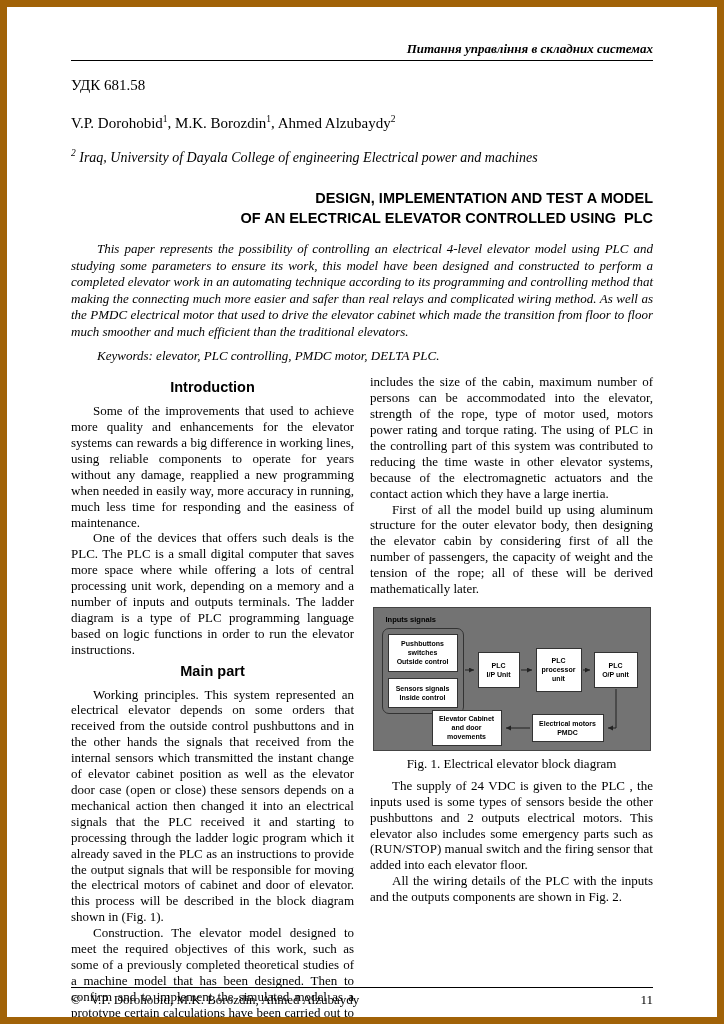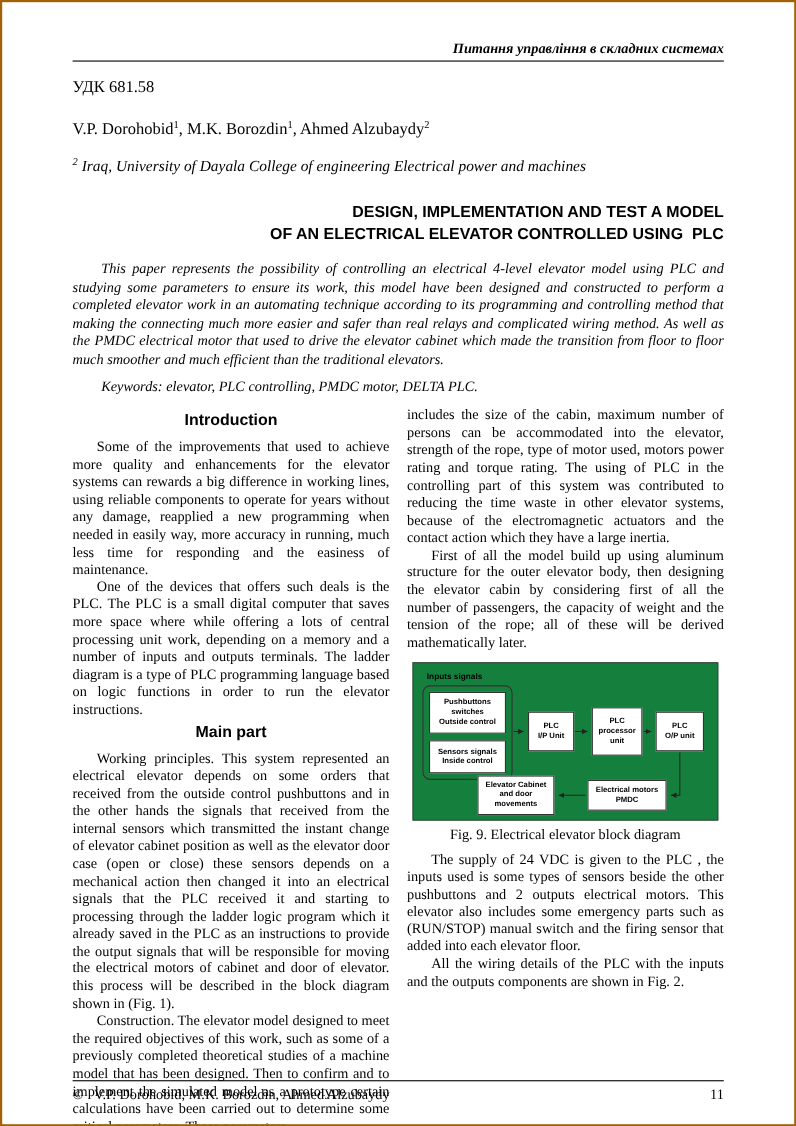--- a/index.html
+++ b/index.html
@@ -1,38 +1,38 @@
 <!DOCTYPE html>
 <html><head>
 <meta charset="utf-8">
 <style>
   * { margin:0; padding:0; box-sizing:border-box; }
   html,body { background:#e9e9e9; }
   body { font-family:"Liberation Serif", serif; color:#000; }
   .page { width:724px; height:1024px; background:#fff; position:relative; overflow:hidden;
-          padding:34px 64px 0 64px; margin:0 auto; border:2px solid #a16207; }
+          padding:34px 64px 0 64px; margin:0 auto; border:7px solid #a16207; }
   .running-header { text-align:right; font-style:italic; font-weight:bold; font-size:13px; padding-bottom:3px; }
   .rule { border-top:1.5px solid #000; }
   .udc { margin-top:16px; font-size:15px; }
   .authors { margin-top:20px; font-size:15px; }
   sup { font-size:9.5px; }
   .affiliations { margin-top:14px; font-size:14px; font-style:italic; line-height:1.5; }
   .paper-title { margin-top:20px; text-align:right; font-family:"Liberation Sans", sans-serif;
                  font-weight:bold; font-size:14.5px; line-height:1.4; }
   .paper-title div { white-space:pre; }
   .abstract { margin-top:13px; font-size:13px; font-style:italic; text-align:justify; text-indent:26px; line-height:1.27; }
   .keywords { margin-top:8px; font-size:13px; font-style:italic; text-indent:26px; }
   .columns { margin-top:10px; display:flex; gap:16px; }
   .col { width:290px; font-size:13px; line-height:15.9px; text-align:justify; }
   .col p { text-indent:22px; }
   .col p.noindent { text-indent:0; }
   .sec-heading { font-family:"Liberation Sans", sans-serif; font-weight:bold; font-size:14.5px;
                  text-align:center; margin:6px 0 7px; }
   .lead { font-weight:normal; }
-  .fig-frame { position:relative; width:278px; height:144px; border:1px solid #444; margin:10px auto 2px; background:#15803d; }
+  .fig-frame { position:relative; width:278px; height:144px; border:1px solid #444; margin:10px auto 2px; background:#737373; }
   .fig-box { position:absolute; border:1px solid #333; display:flex; align-items:center; justify-content:center;
              text-align:center; font-family:"Liberation Sans", sans-serif; font-weight:bold; font-size:7px;
              line-height:1.3; white-space:pre-line; background:#fff; }
   .fig-group { position:absolute; border:1px solid #333; border-radius:7px; }
   .fig-label { position:absolute; font-family:"Liberation Sans", sans-serif; font-weight:bold; font-size:7.5px; }
   .fig-arrows { position:absolute; left:0; top:0; }
   .arrow { stroke:#222; stroke-width:1; fill:none; marker-end:url(#arrowhead); }
   .fig-caption { text-align:center; font-size:13px; margin:5px 0 6px; }
   .footer { position:absolute; left:64px; right:64px; top:980px; border-top:1.5px solid #000;
             padding-top:4px; font-size:13px; display:flex; justify-content:space-between; }
@@ -108,21 +108,21 @@
 processor
 unit</div>
         <div class="fig-box" style="left:220px; top:44px; width:44px; height:36px;">PLC
 O/P unit</div>
         <div class="fig-box" style="left:58px; top:102px; width:70px; height:36px;">Elevator Cabinet
 and door
 movements</div>
         <div class="fig-box" style="left:158px; top:106px; width:72px; height:28px;">Electrical motors
 PMDC</div>
       </div>
-      <div class="fig-caption">Fig. 9. Electrical elevator block diagram</div>
+      <div class="fig-caption">Fig. 1. Electrical elevator block diagram</div>
 
       <p>The supply of 24 VDC is given to the PLC , the inputs used is some types of sensors beside the other pushbuttons and 2 outputs electrical motors. This elevator also includes some emergency parts such as (RUN/STOP) manual switch and the firing sensor that added into each elevator floor.</p>
       <p>All the wiring details of the PLC with the inputs and the outputs components are shown in Fig. 2.</p>
     </div>
 
   </div>
 
   <div class="footer">
     <span class="copy">©   V.P. Dorohobid, M.K. Borozdin, Ahmed Alzubaydy</span>
     <span>11</span>

